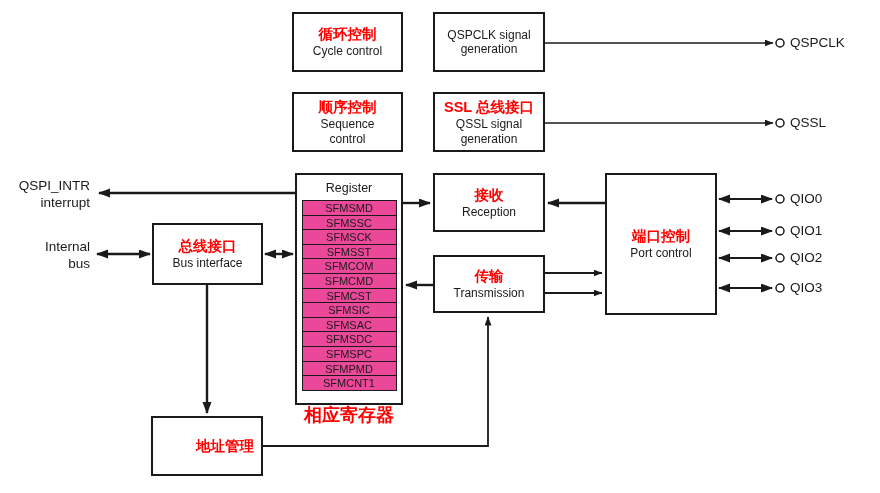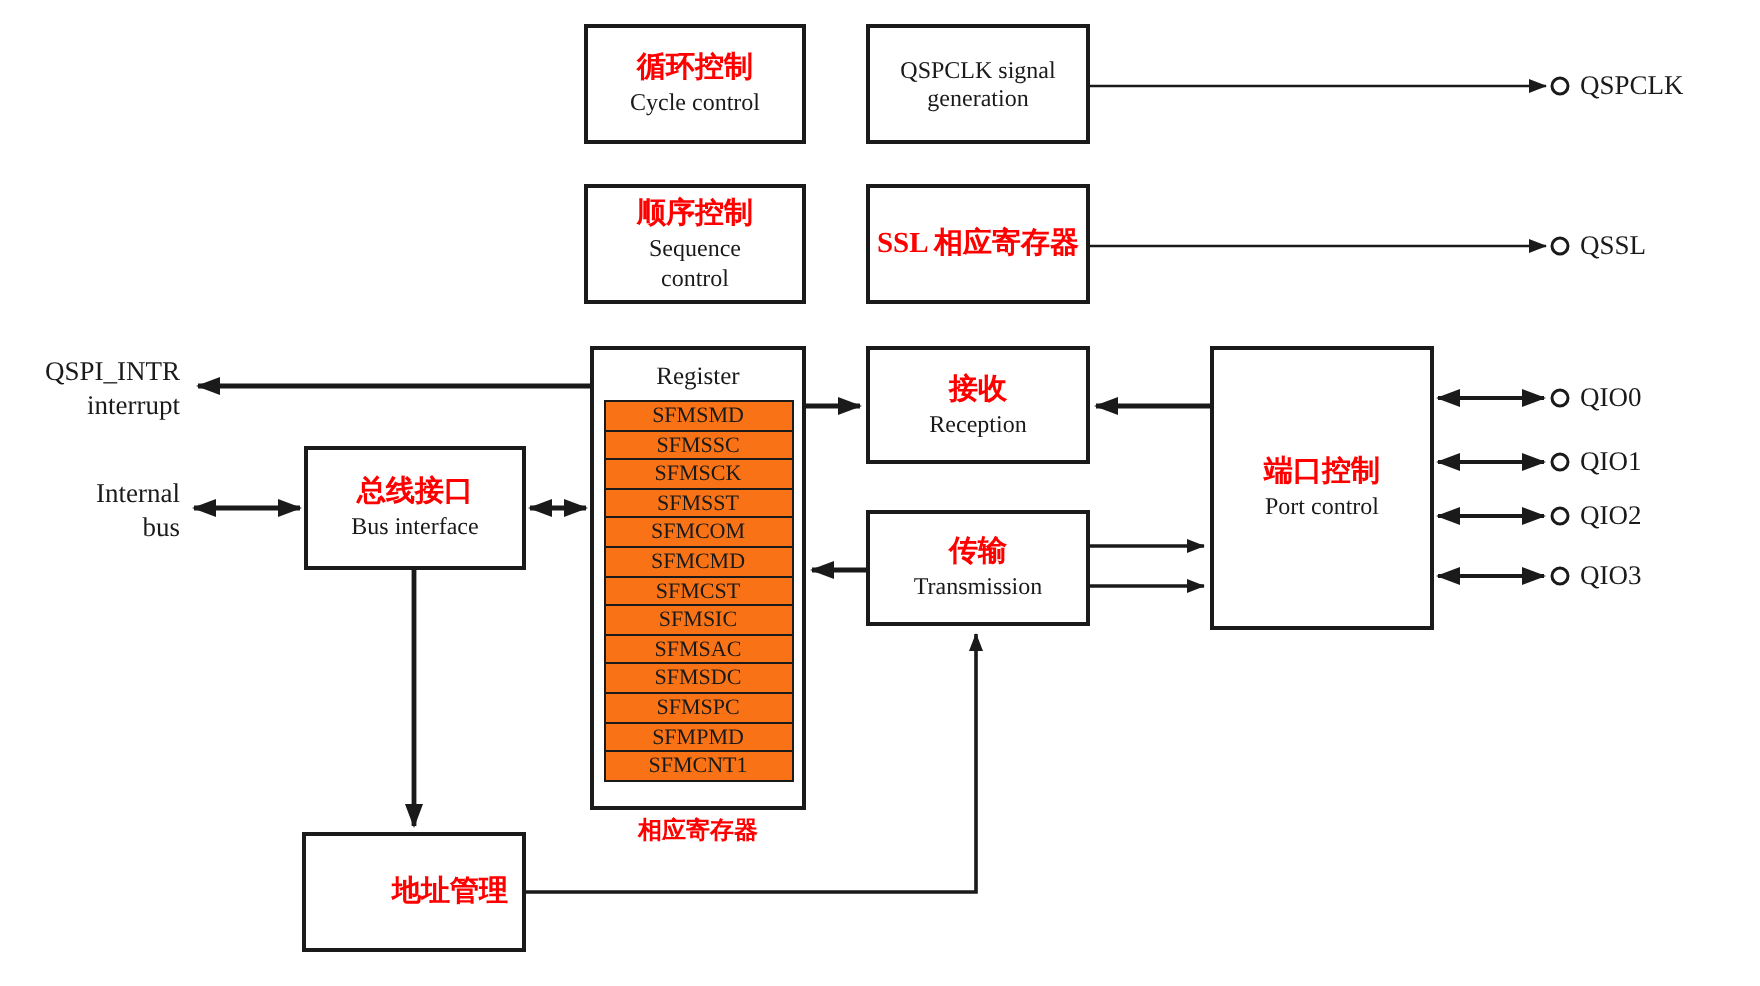--- a/index.html
+++ b/index.html
@@ -5,21 +5,21 @@
   :root {
     --accent: #ff0000;
     --ink: #1a1a1a;
   }
   html, body { margin: 0; padding: 0; background: #ffffff; }
   .stage {
     position: relative;
     width: 880px;
     height: 493px;
     background: #ffffff;
-    font-family: Liberation Serif, serif;
+    font-family: Liberation Sans, sans-serif;
     color: var(--ink);
     overflow: hidden;
   }
   .wires { position: absolute; left: 0; top: 0; pointer-events: none; }
   .w  { stroke: var(--ink); fill: none; }
   .t24 { stroke-width: 2.4; }
   .t20 { stroke-width: 2.0; }
   .t18 { stroke-width: 1.8; }
   .t12 { stroke-width: 1.3; }
   .term { fill: #ffffff; stroke: var(--ink); stroke-width: 1.5; }
@@ -50,30 +50,30 @@
   .reg-cell {
     box-sizing: border-box;
     height: 16px;
     border: 1.4px solid var(--ink);
     margin-top: -1.4px;
     font-size: 11px;
     line-height: 12px;
     display: flex;
     align-items: center;
     justify-content: center;
-    background: #f97316;
+    background: #ec4899;
   }
   .reg-cell:first-child { margin-top: 0; }
   .reg-caption {
     position: absolute;
     left: 295px; top: 407px; width: 108px;
     text-align: center;
     color: var(--accent);
     font-weight: bold;
-    font-size: 12px;
+    font-size: 18px;
     line-height: 17px;
   }
 
   .side-label {
     position: absolute;
     text-align: right;
     font-size: 13.5px;
     line-height: 17px;
   }
   #lbl-intr { left: 6px;  top: 177px; width: 84px; }
@@ -145,21 +145,22 @@
     <div class="en">Cycle control</div>
   </div>
   <div class="box medium" style="left:433px; top:12px; width:112px; height:60px;">
     <div class="en">QSPCLK signal generation</div>
   </div>
   <div class="box narrow" style="left:292px; top:92px; width:111px; height:60px;">
     <div class="cn">顺序控制</div>
     <div class="en">Sequence control</div>
   </div>
   <div class="box medium" style="left:433px; top:92px; width:112px; height:60px;">
-    <div class="cn">SSL 相应寄存器</div>
+    <div class="cn">SSL 总线接口</div>
+    <div class="en">QSSL signal generation</div>
   </div>
 
   <div class="box register-box" style="left:295px; top:173px; width:108px; height:232px;">
     <div class="reg-title">Register</div>
     <div class="reg-list">
       <div class="reg-cell">SFMSMD</div>
       <div class="reg-cell">SFMSSC</div>
       <div class="reg-cell">SFMSCK</div>
       <div class="reg-cell">SFMSST</div>
       <div class="reg-cell">SFMCOM</div>

